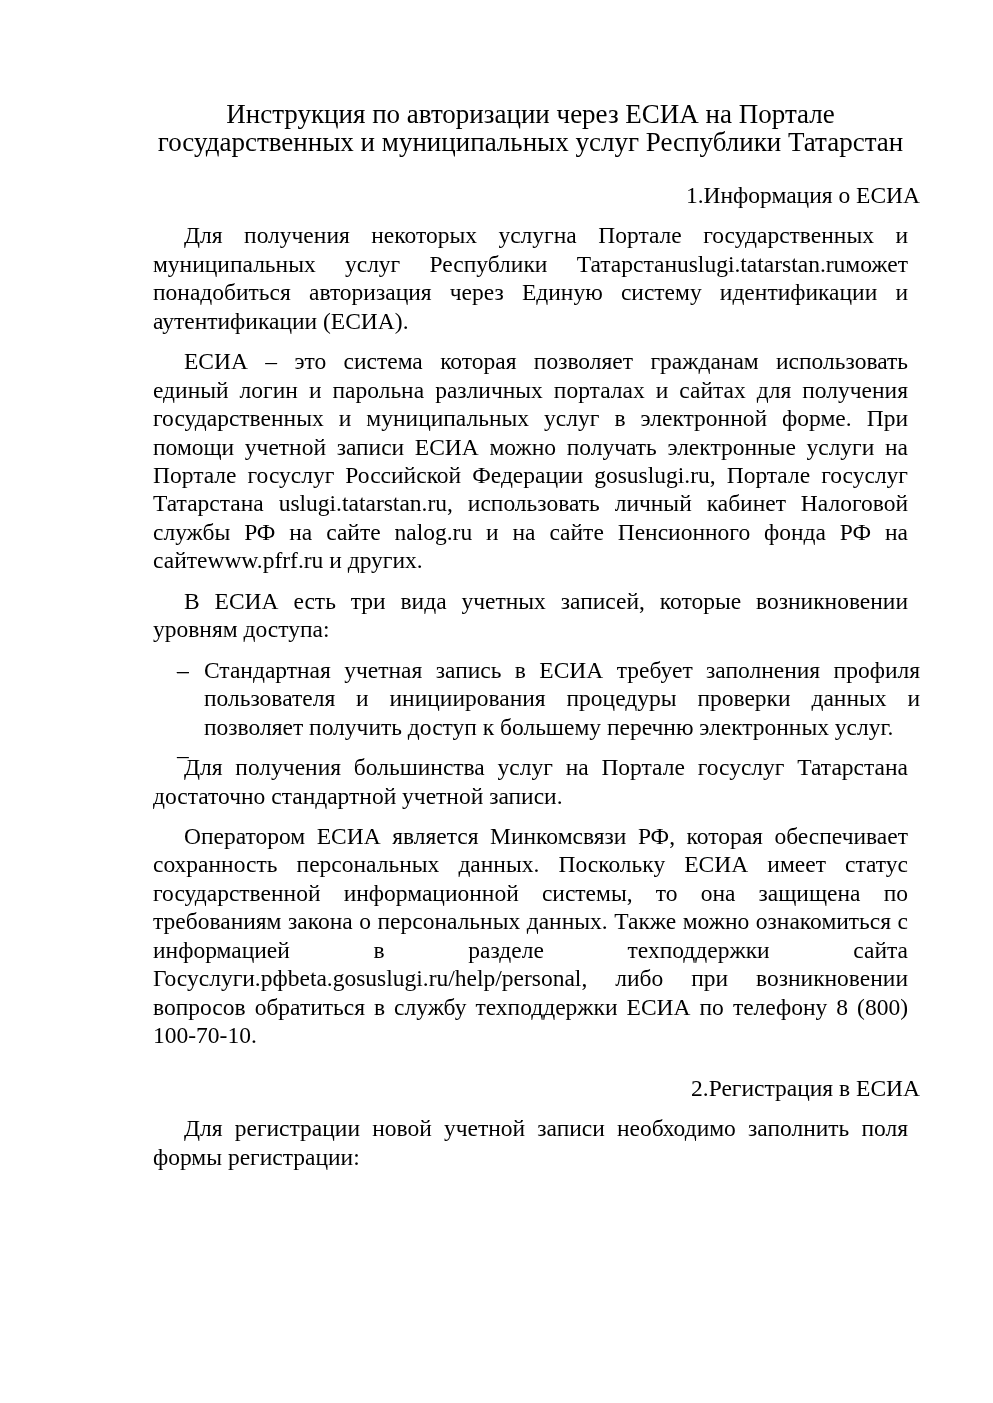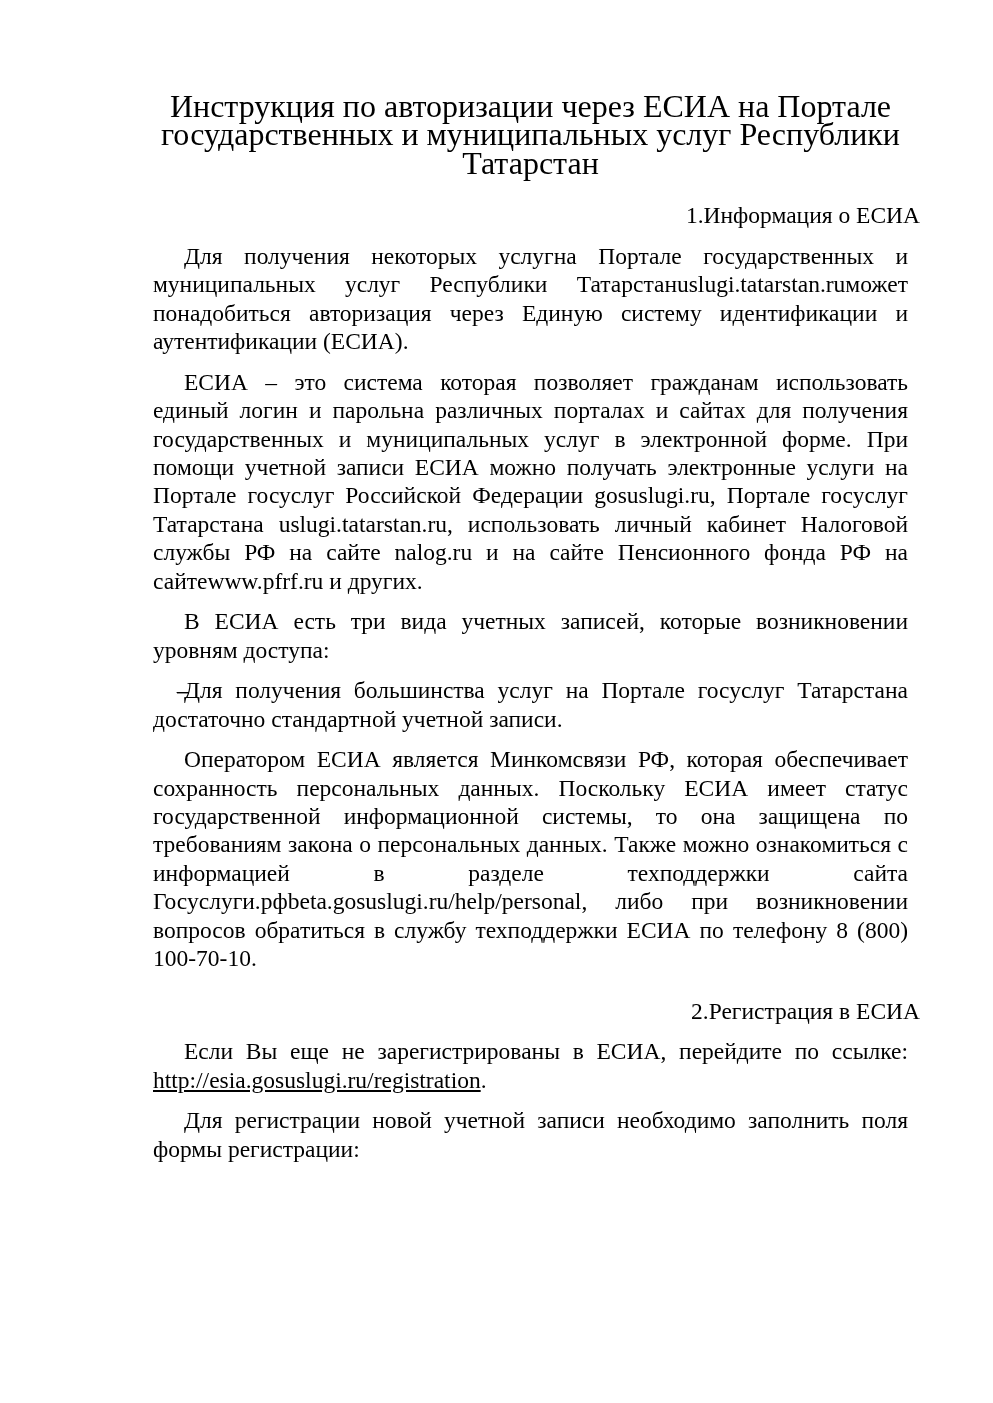--- a/index.html
+++ b/index.html
@@ -15,23 +15,23 @@
     background: #ffffff;
     color: #000000;
     font-family: "Liberation Serif", "DejaVu Serif", serif;
     font-size: 23.5px;
     line-height: 28.45px;
     padding: 92px 73px 30px 141px;
     overflow: hidden;
   }
   .title {
     text-align: center;
-    margin: 0;
+    margin: 8px;
     font-weight: normal;
-    font-size: 32px;
+    font-size: 27px;
   }
   .section-heading {
     margin: 24px 0 0 0;
     padding-left: 31px;
     text-align: right;
   }
   .h-num {
     display: inline-block;
     min-width: 30px;
   }
@@ -75,31 +75,31 @@
   <p class="para">ЕСИА – это система которая позволяет гражданам использовать единый логин и парольна различных порталах и сайтах для получения государственных и муниципальных услуг в электронной форме. При помощи учетной записи ЕСИА можно получать электронные услуги на Портале госуслуг Российской Федерации gosuslugi.ru, Портале госуслуг Татарстана uslugi.tatarstan.ru, использовать личный кабинет Налоговой службы РФ на сайте nalog.ru и на сайте Пенсионного фонда РФ на сайтеwww.pfrf.ru и других.</p>
 
   <p class="para">В ЕСИА есть три вида учетных записей, которые возникновении уровням доступа:</p>
 
   <div class="list-item">
     <span class="dash">–</span>
   </div>
 
   <div class="list-item">
     <span class="dash">–</span>
+    <span>Стандартная учетная запись в ЕСИА требует заполнения профиля пользователя и инициирования процедуры проверки данных и позволяет получить доступ к большему перечню электронных услуг.</span>
   </div>
 
   <div class="list-item">
     <span class="dash">–</span>
   </div>
 
   <p class="para">Для получения большинства услуг на Портале госуслуг Татарстана достаточно стандартной учетной записи.</p>
 
   <p class="para">Оператором ЕСИА является Минкомсвязи РФ, которая обеспечивает сохранность персональных данных. Поскольку ЕСИА имеет статус государственной информационной системы, то она защищена по требованиям закона о персональных данных. Также можно ознакомиться с информацией в разделе техподдержки сайта Госуслуги.рфbeta.gosuslugi.ru/help/personal, либо при возникновении вопросов обратиться в службу техподдержки ЕСИА по телефону 8 (800) 100-70-10.</p>
 
   <p class="section-heading">
     <span class="h-num">2.</span><span>Регистрация в ЕСИА</span>
   </p>
 
-  <p class="para"><span>Если Вы еще не зарегистрированы в ЕСИА, перейдите по ссылке: </span><a class="doc-link" href="#">http://esia.gosuslugi.ru/registration</a><span class="no-underline">.</span></p>
 
   <p class="para">Для регистрации новой учетной записи необходимо заполнить поля формы регистрации:</p>
 
 </div>
 
 </body></html>

